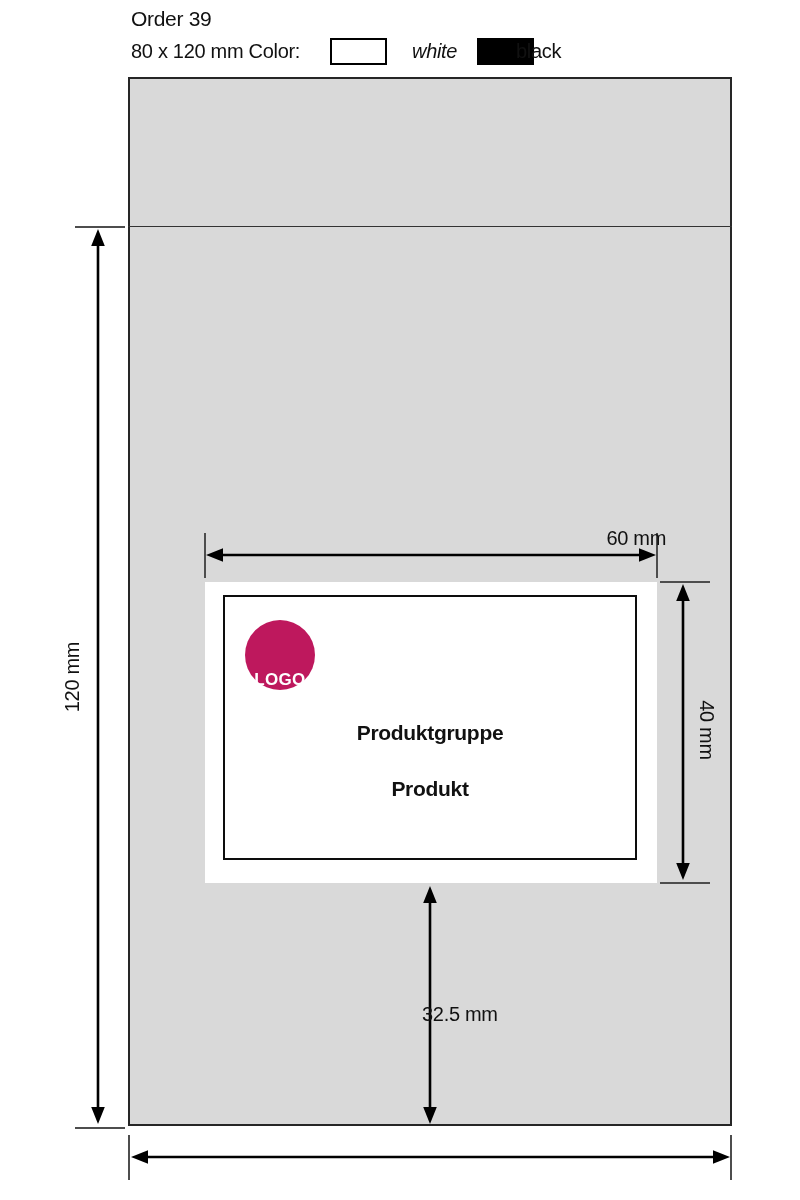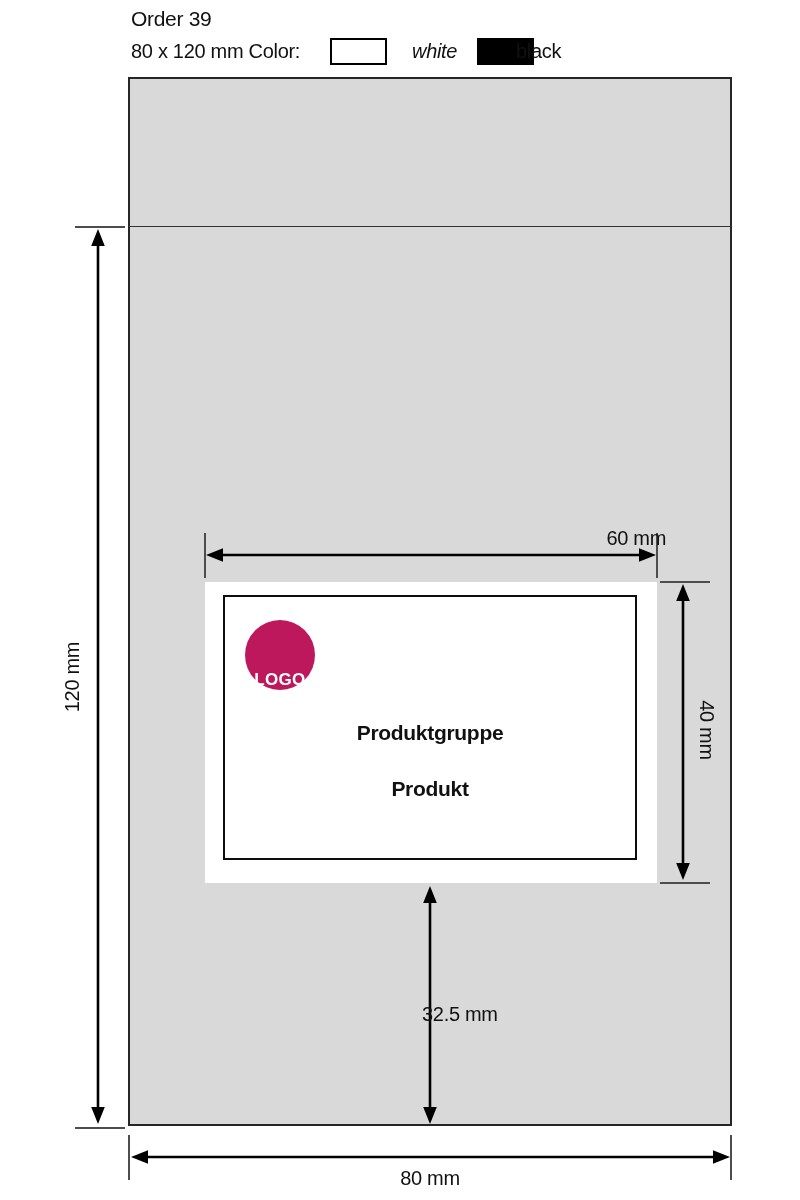--- a/index.html
+++ b/index.html
@@ -112,15 +112,14 @@
   </svg>
   <div class="abs dim-text dim-325">32.5 mm</div>
 
   <div class="abs tick tick-v" style="left:128px;top:1135px;"></div>
   <div class="abs tick tick-v" style="left:730px;top:1135px;"></div>
   <svg class="abs" style="left:130px;top:1147px;" width="601" height="20">
     <line x1="15" y1="10" x2="586" y2="10" stroke-width="2.6"></line>
     <polygon points="1,10 18,3.2 18,16.8"></polygon>
     <polygon points="600,10 583,3.2 583,16.8"></polygon>
   </svg>
-  <div class="abs dim-text dim-80">80 mm</div>
 
 </div>
 
 </body></html>

